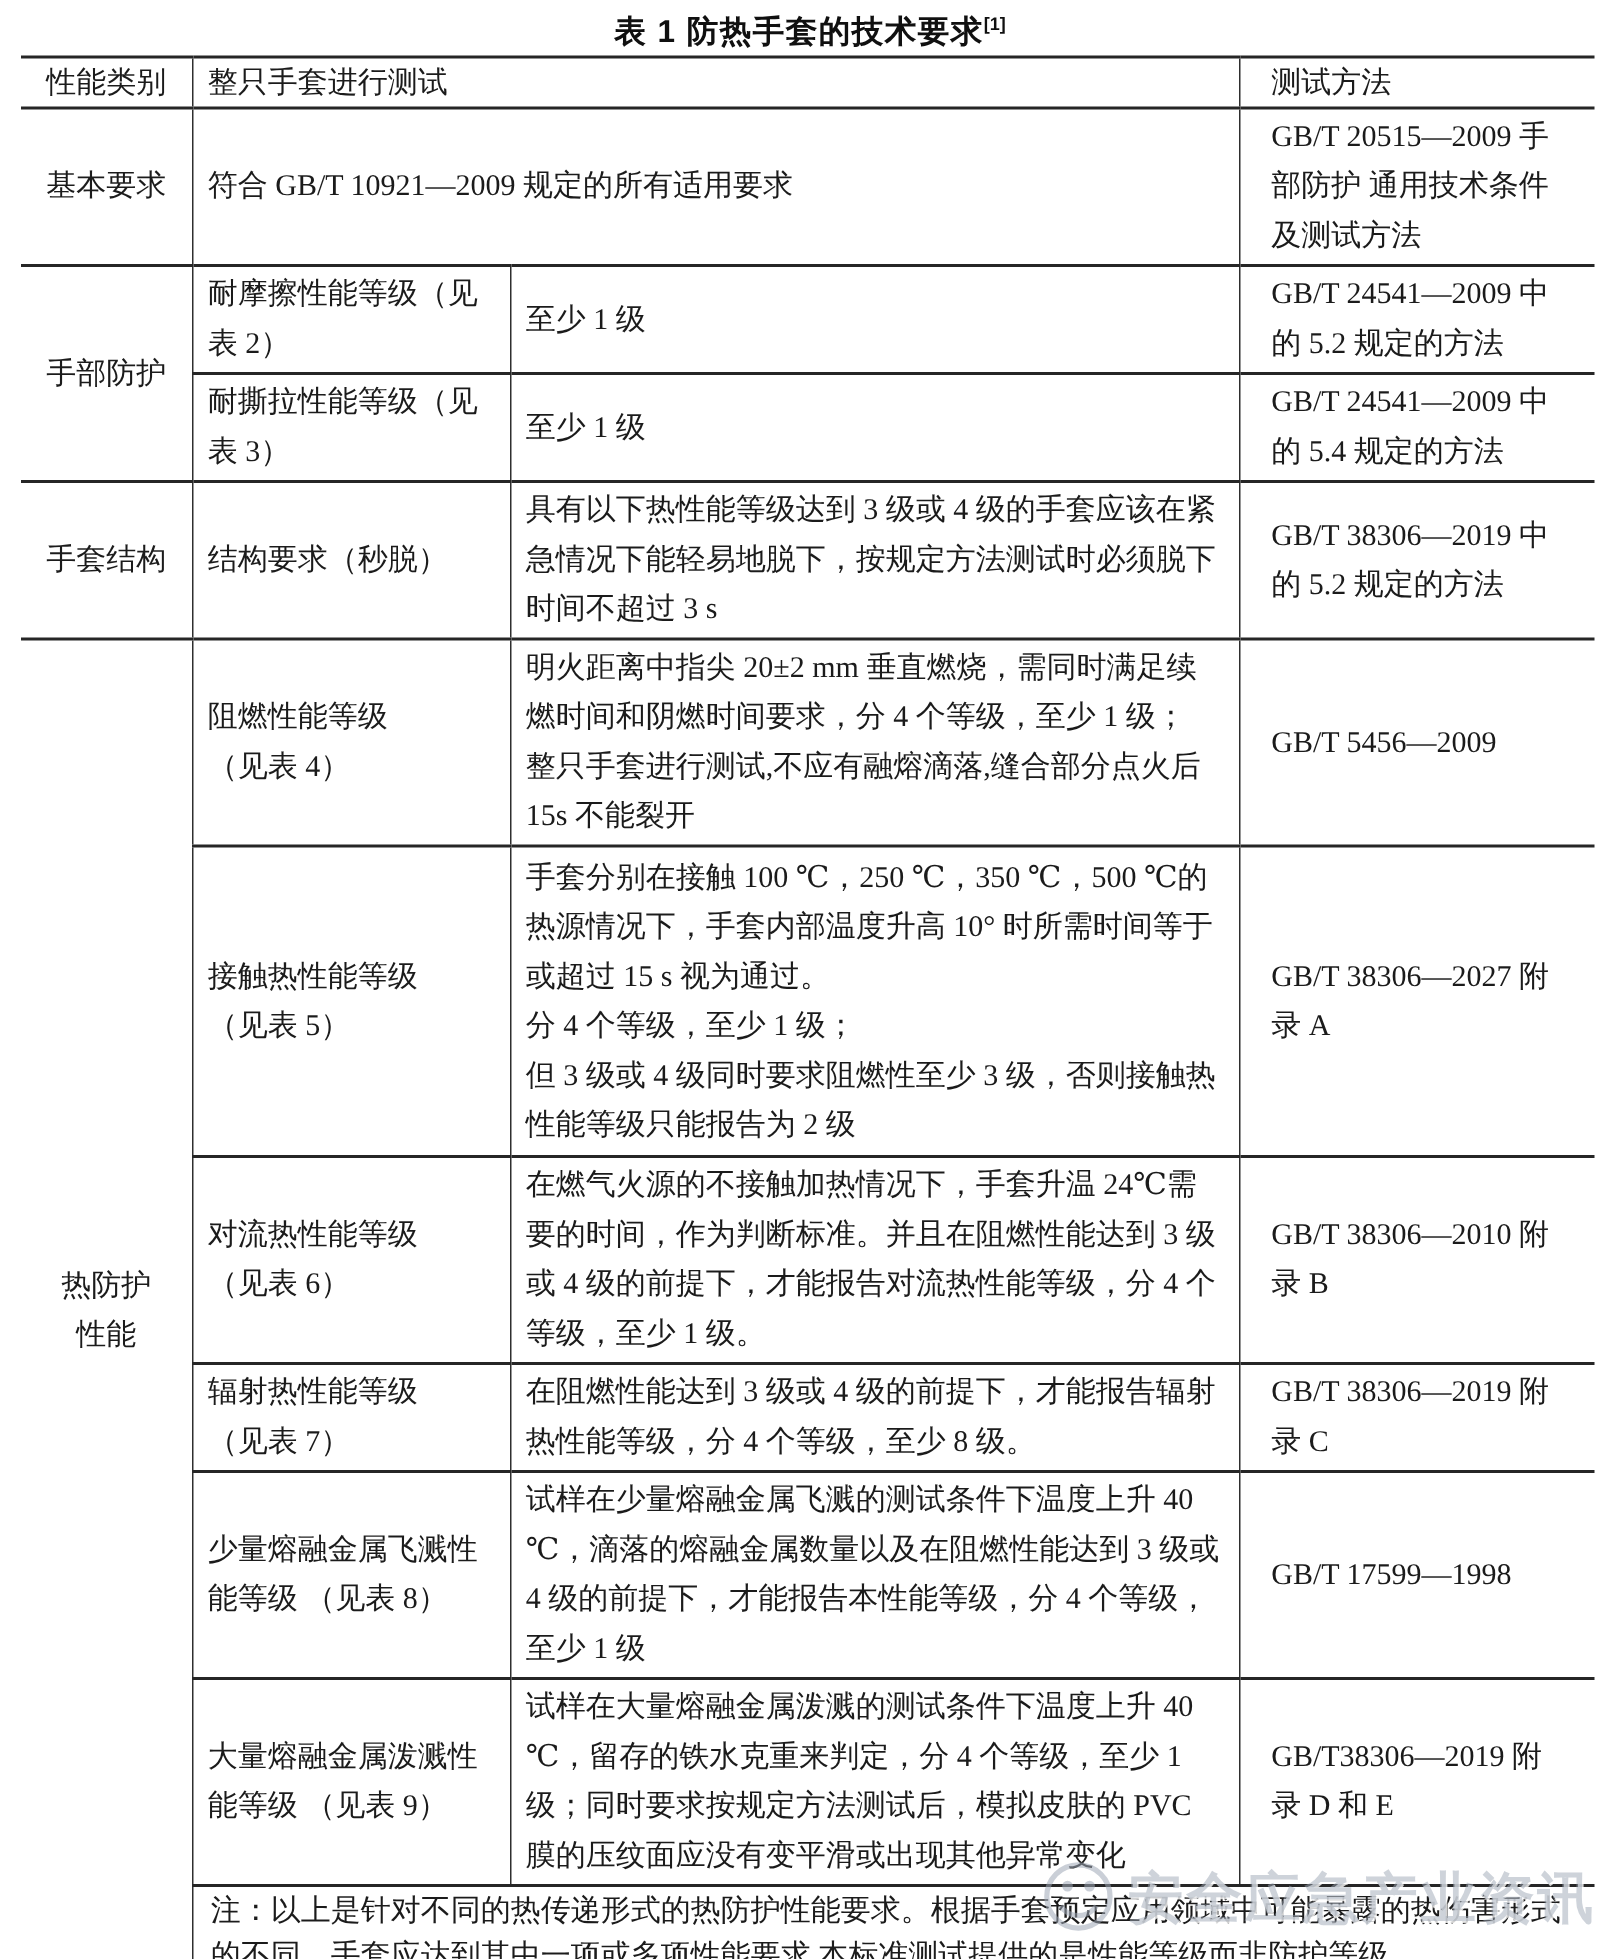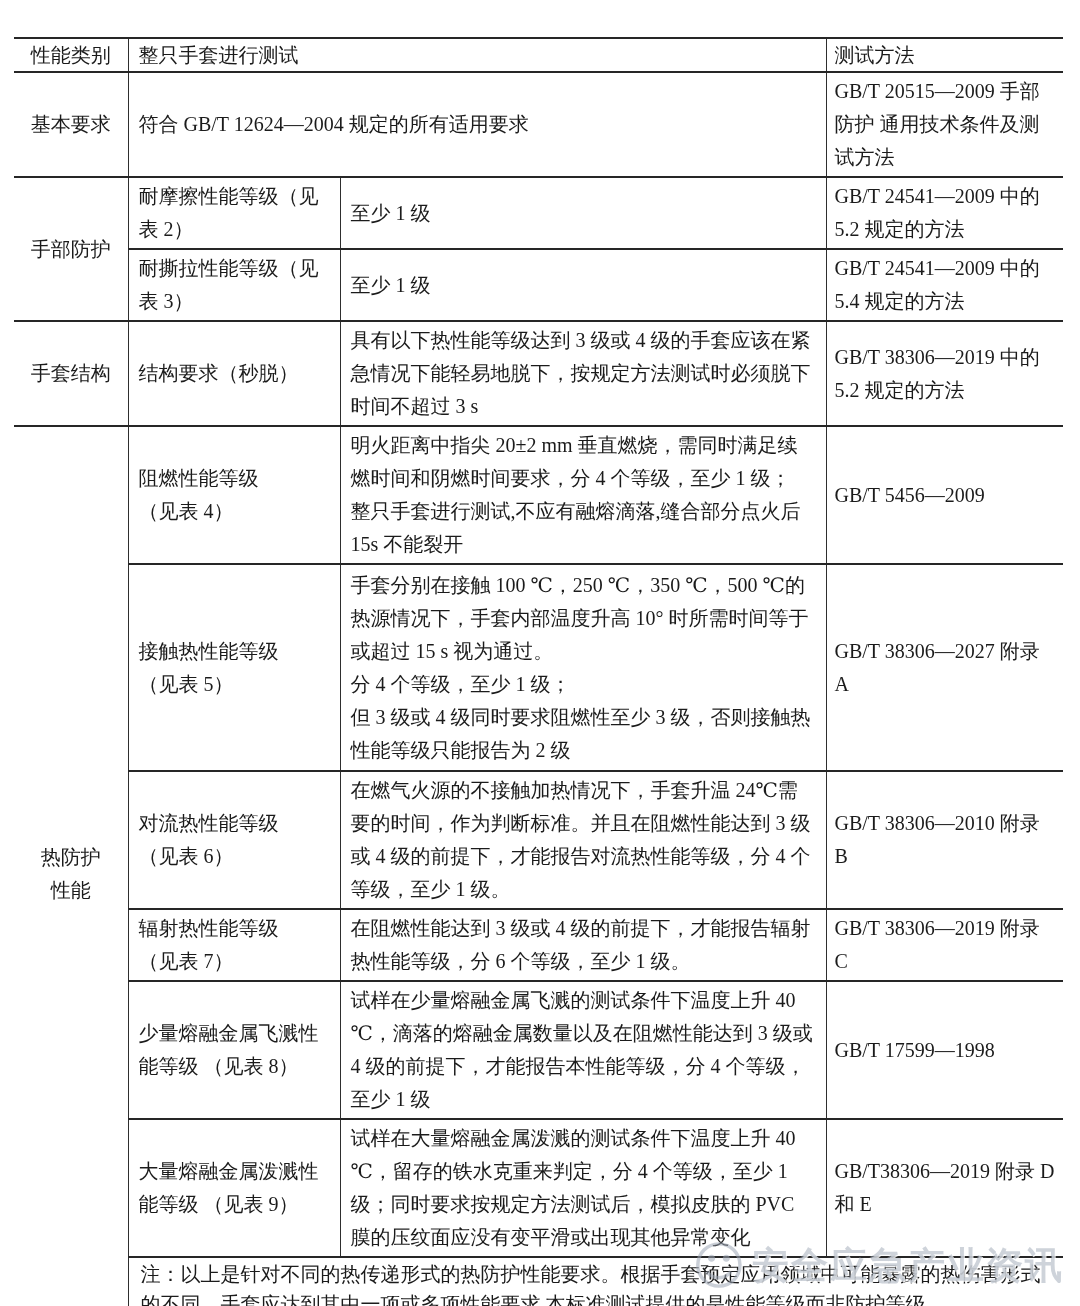--- a/index.html
+++ b/index.html
@@ -40,21 +40,21 @@
     padding: 2px 10px;
     vertical-align: middle;
     white-space: pre-line;
     color: #1b1b1b;
   }
   td.c-cat {
     border-left: none;
     text-align: center;
     padding: 2px 6px;
   }
-  td.c-method { padding: 2px 8px; margin-left: 44px; }
+  td.c-method { padding: 2px 21px; margin-left: 44px; }
   td.c-note { line-height: 30px; padding: 1px 12px; }
   td.b-bottom { border-bottom: 2px solid #262626; }
   tr.hdr td { line-height: 30px; padding-top: 1px; padding-bottom: 1px; }
 
   .watermark {
     position: absolute;
     right: 16px; bottom: 14px;
     display: flex;
     align-items: center;
     gap: 6px;
@@ -73,39 +73,40 @@
     letter-spacing: 2px;
     color: rgba(158, 168, 182, 0.50);
     text-shadow: 1px 1px 0 rgba(255,255,255,0.8);
   }
 </style>
 </head>
 <body>
 
 <div class="page">
 
+  <div class="doc-title"><span>表 1 防热手套的技术要求</span><sup>[1]</sup></div>
 
   <table class="spec">
     <colgroup>
       <col style="width:114px">
       <col style="width:212px">
       <col style="width:486px">
       <col style="width:237px">
     </colgroup>
 
     <tbody>
         <tr class="hdr" style="height:34px">
       <td class="c-cat">性能类别</td>
       <td colspan="2">整只手套进行测试</td>
       <td class="c-method">测试方法</td>
     </tr>
 
     <tr style="height:105px">
       <td class="c-cat">基本要求</td>
-      <td colspan="2">符合 GB/T 12624—2004 规定的所有适用要求</td>
+      <td colspan="2">符合 GB/T 10921—2009 规定的所有适用要求</td>
       <td class="c-method">GB/T 20515—2009 手部防护 通用技术条件及测试方法</td>
     </tr>
 
     <tr style="height:69px">
       <td class="c-cat" rowspan="2">手部防护</td>
       <td>耐摩擦性能等级（见表 2）</td>
       <td>至少 1 级</td>
       <td class="c-method">GB/T 24541—2009 中的 5.2 规定的方法</td>
     </tr>
 
@@ -144,21 +145,21 @@
     <tr style="height:136px">
       <td>对流热性能等级
 （见表 6）</td>
       <td>在燃气火源的不接触加热情况下，手套升温 24℃需要的时间，作为判断标准。并且在阻燃性能达到 3 级或 4 级的前提下，才能报告对流热性能等级，分 4 个等级，至少 1 级。</td>
       <td class="c-method">GB/T 38306—2010 附录 B</td>
     </tr>
 
     <tr style="height:69px">
       <td>辐射热性能等级
 （见表 7）</td>
-      <td>在阻燃性能达到 3 级或 4 级的前提下，才能报告辐射热性能等级，分 6 个等级，至少 1 级。</td>
+      <td>在阻燃性能达到 3 级或 4 级的前提下，才能报告辐射热性能等级，分 4 个等级，至少 8 级。</td>
       <td class="c-method">GB/T 38306—2019 附录 C</td>
     </tr>
 
     <tr style="height:133px">
       <td>少量熔融金属飞溅性能等级 （见表 8）</td>
       <td>试样在少量熔融金属飞溅的测试条件下温度上升 40 ℃，滴落的熔融金属数量以及在阻燃性能达到 3 级或 4 级的前提下，才能报告本性能等级，分 4 个等级，至少 1 级</td>
       <td class="c-method">GB/T 17599—1998</td>
     </tr>
 
     <tr style="height:135px">

